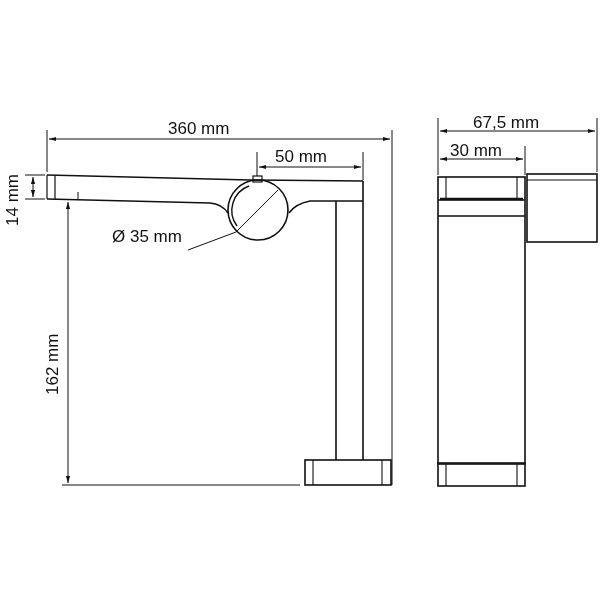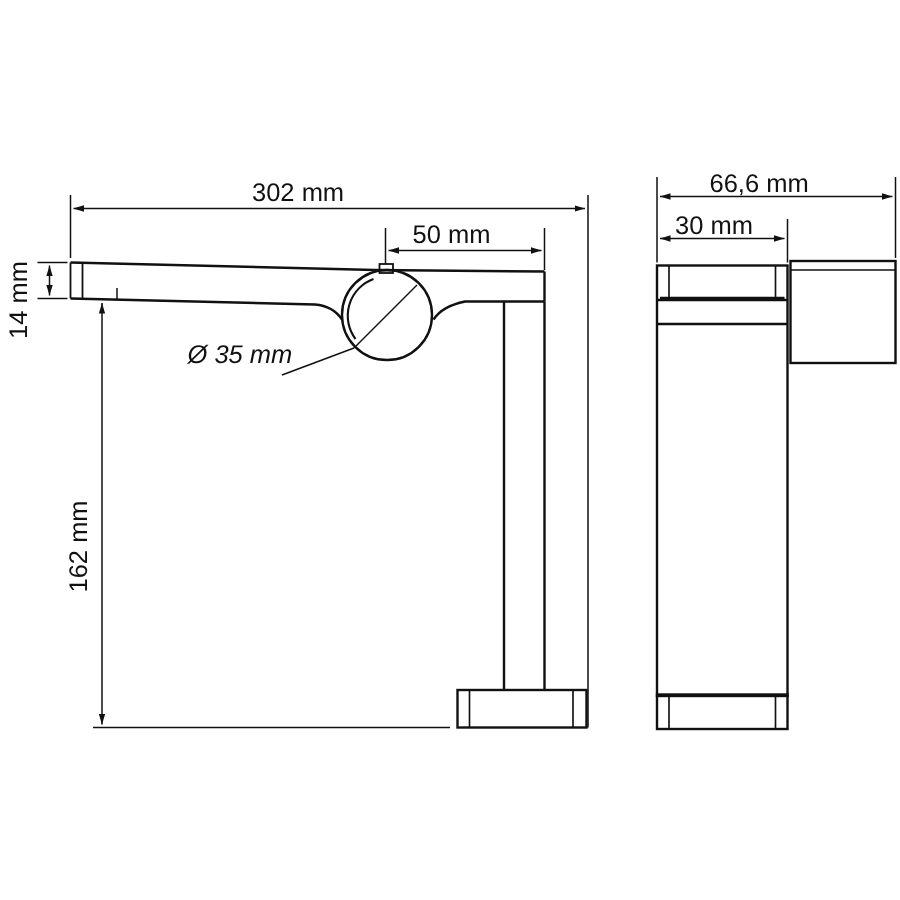--- a/index.html
+++ b/index.html
@@ -72,19 +72,19 @@
       <path d="M446,463 L446,486 M517,463 L517,486" stroke-width="1.1"></path>
     </g>
     <g stroke-width="1">
       <path d="M438,118 L438,175 M597,118 L597,172 M525,146 L525,175"></path>
       <line x1="440" y1="131" x2="595" y2="131" marker-start="url(#arr)" marker-end="url(#arr)"></line>
       <line x1="440" y1="159" x2="523" y2="159" marker-start="url(#arr)" marker-end="url(#arr)"></line>
     </g>
   </g>
 </svg>
 
-<span class="lbl" style="left:168px;top:120px;">302 mm</span>
+<span class="lbl" style="left:168px;top:120px;">360 mm</span>
 <span class="lbl" style="left:275px;top:148px;">50 mm</span>
 <span class="lbl rot" style="left:4px;top:226px;">14 mm</span>
 <span class="lbl rot" style="left:44px;top:395px;">162 mm</span>
-<span class="lbl" style="left:125px;top:228px;font-style:italic;">Ø 35 mm</span>
-<span class="lbl" style="left:473px;top:114px;">66,6 mm</span>
+<span class="lbl" style="left:112px;top:228px;">Ø 35 mm</span>
+<span class="lbl" style="left:473px;top:114px;">67,5 mm</span>
 <span class="lbl" style="left:450px;top:142px;">30 mm</span>
 
 </body></html>

